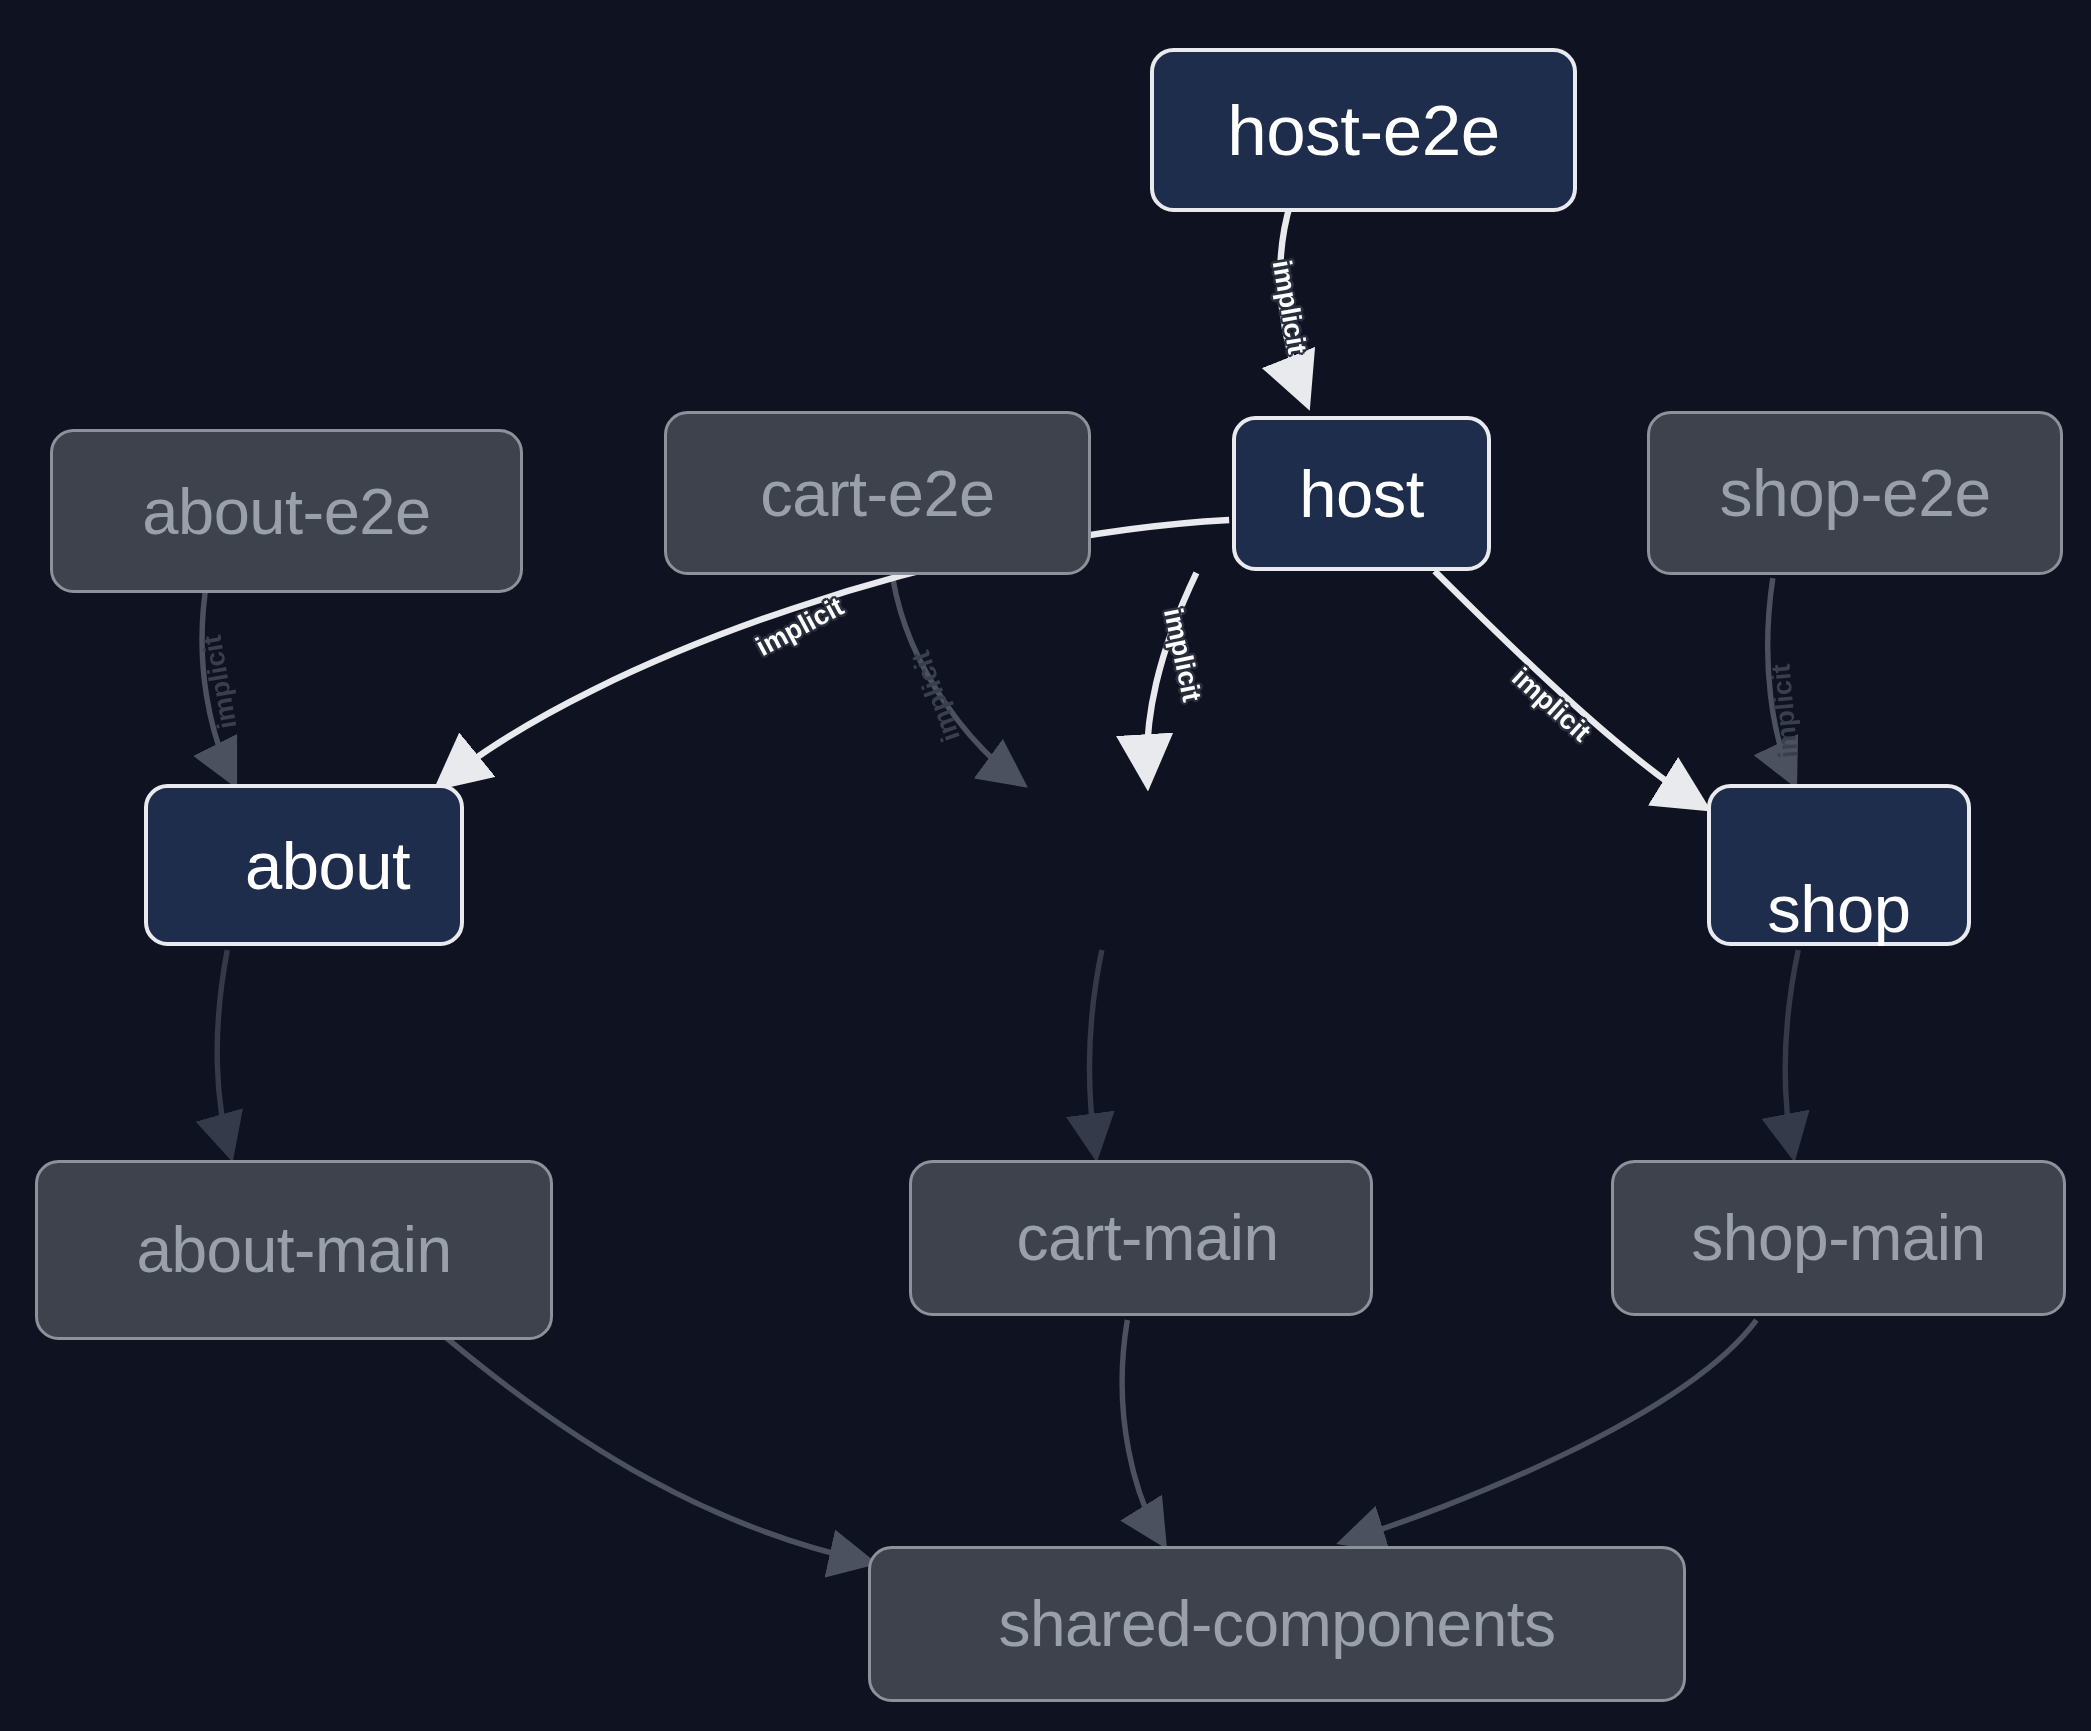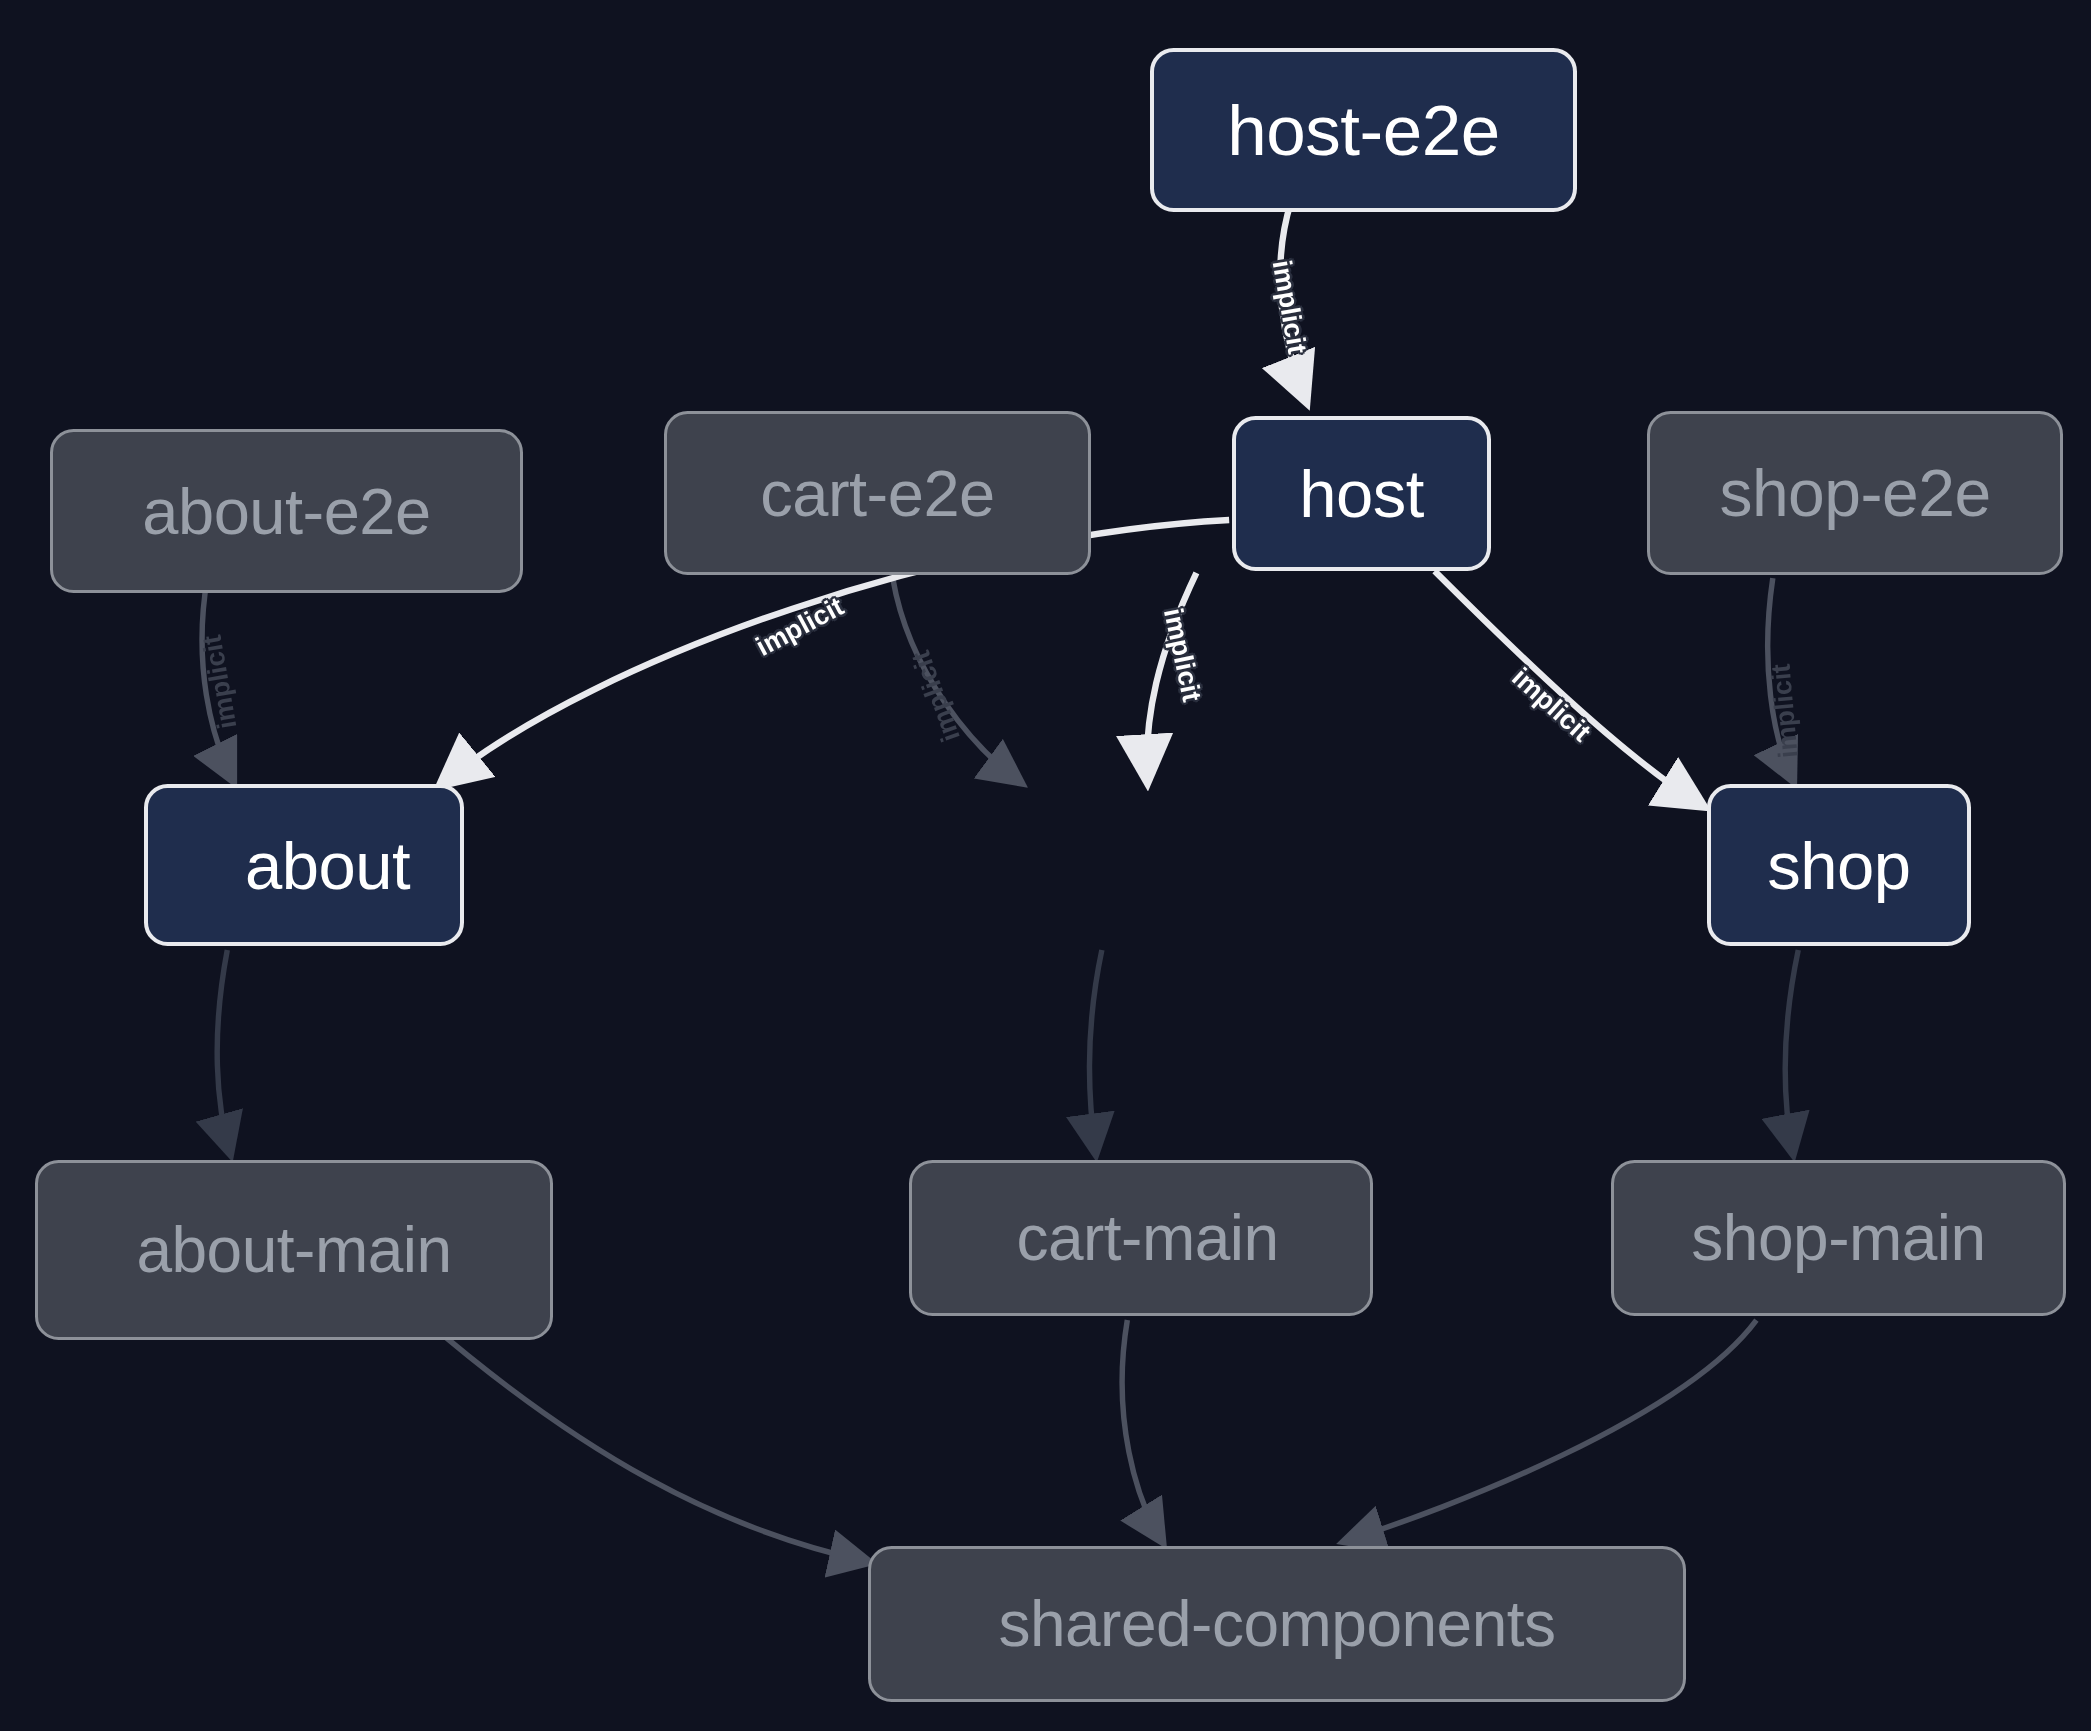--- a/index.html
+++ b/index.html
@@ -125,21 +125,21 @@
 
   <div class="node dim" style="left:1647px;top:411px;width:416px;height:164px;font-size:66px;">
     <span class="node-label">shop-e2e</span>
   </div>
 
   <div class="node focus" style="left:144px;top:784px;width:320px;height:162px;font-size:67px;padding-left:47px;">
     <span class="node-label">about</span>
   </div>
 
 
-  <div class="node focus" style="left:1707px;top:784px;width:264px;height:162px;font-size:67px;">
+  <div class="node focus" style="left:1707px;top:784px;width:264px;height:162px;font-size:67px;align-items:flex-end;">
     <span class="node-label">shop</span>
   </div>
 
   <div class="node dim" style="left:35px;top:1160px;width:518px;height:180px;font-size:64px;">
     <span class="node-label">about-main</span>
   </div>
 
   <div class="node dim" style="left:909px;top:1160px;width:464px;height:156px;font-size:64px;padding-left:13px;">
     <span class="node-label">cart-main</span>
   </div>

